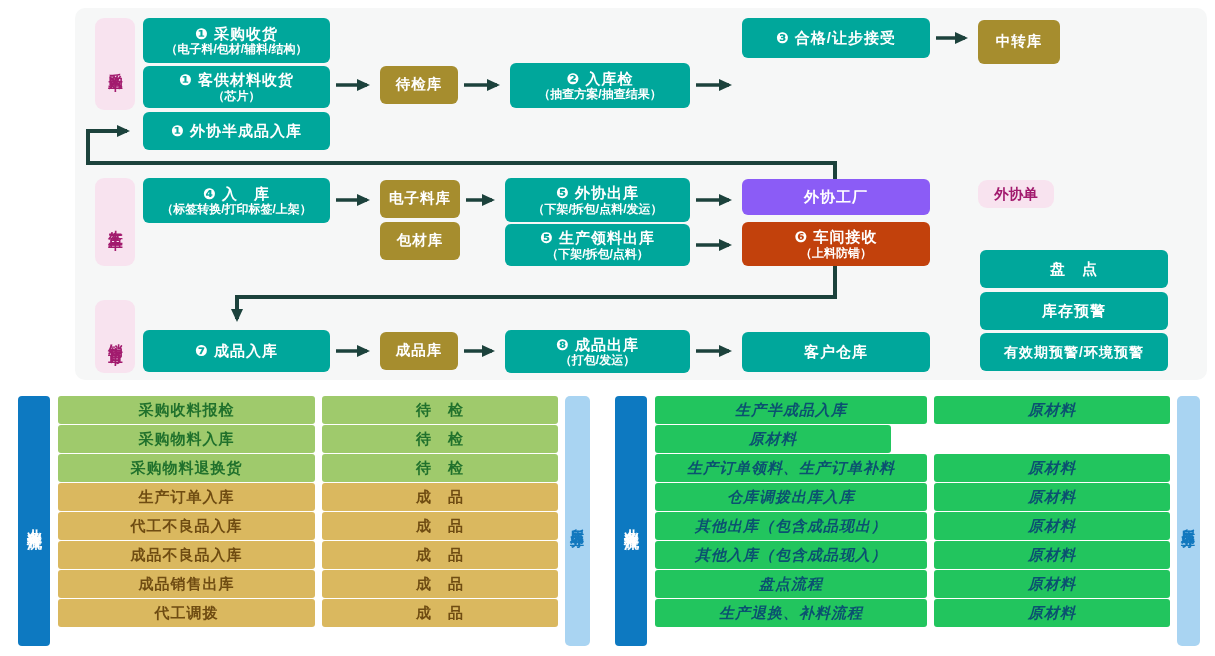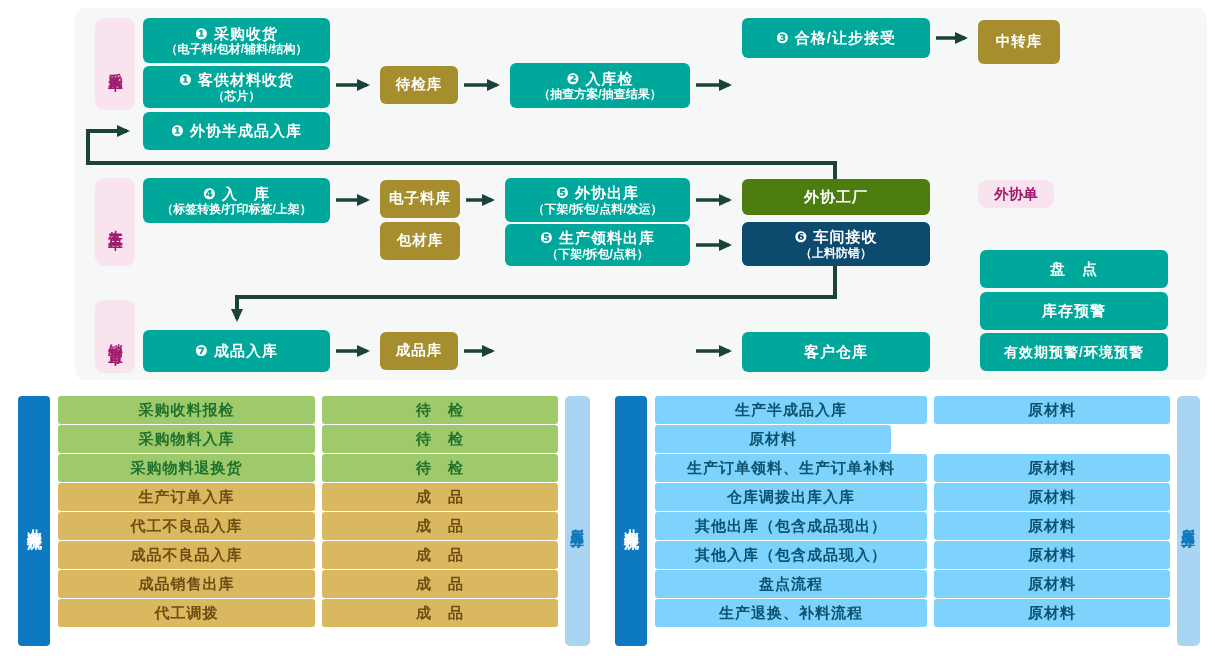--- a/index.html
+++ b/index.html
@@ -4,43 +4,43 @@
 <style>
   * { margin:0; padding:0; box-sizing:border-box; }
   html,body { width:1215px; height:656px; background:#ffffff; font-family:"Liberation Sans","DejaVu Sans",sans-serif; overflow:hidden; }
   #canvas { position:relative; width:1215px; height:656px; }
   #flow-panel { position:absolute; left:75px; top:8px; width:1132px; height:372px; background:#f6f7f7; border-radius:10px; }
 
   .box { position:absolute; display:flex; flex-direction:column; align-items:center; justify-content:center;
          border-radius:6px; color:#fff; font-weight:bold; text-align:center; line-height:1.18; }
   .teal   { background:#00a79b; }
   .gold   { background:#a68d2e; }
-  .gray   { background:#4d7c0f; }
-  .orange { background:#0c4a6e;text-align:center; }
+  .gray   { background:#8b5cf6; }
+  .orange { background:#c2410c;text-align:center; }
   .box .t { font-size:15px; letter-spacing:1px; }
   .box .s { font-size:12px; letter-spacing:0; }
   .gold .t { font-size:14.5px; }
 
   .lane { position:absolute; background:#f8e3ef; border-radius:9px; display:flex; align-items:center; justify-content:center;
           color:#a21b6e; font-weight:bold; font-size:14.5px; }
   .vert { writing-mode:vertical-rl; text-orientation:upright; letter-spacing:2px; }
 
   #arrows { position:absolute; left:0; top:0; width:1215px; height:656px; pointer-events:none; }
 
   .side-bar { position:absolute; width:32px; height:250px; background:#0d79c1; border-radius:4px;
               display:flex; align-items:center; justify-content:center; color:#fff; font-weight:bold; font-size:15px; }
   .belong-bar { position:absolute; height:250px; background:#a9d4f2; border-radius:5px;
               display:flex; align-items:center; justify-content:center; color:#1278be; font-weight:bold; font-size:14px; }
   .tbl { position:absolute; display:flex; flex-direction:column; gap:1px; }
   .trow { display:flex; gap:7px; }
   .cell { height:28px; border-radius:3px; display:flex; align-items:center; justify-content:center;
           font-weight:bold; font-size:15px; letter-spacing:1px; }
   .green { background:#9fca6c; color:#20712c; }
   .tan   { background:#dab85f; color:#6f4c12; }
-  .cyan  { background:#7dd3fc; color:#0b5170; }
+  .cyan  { background:#22c55e; color:#0b5170;font-style:italic; }
   .lt-name { width:257px; } .lt-cat { width:236px; }
   .rt-name { width:272px; } .rt-cat { width:236px; }
 </style>
 </head>
 <body>
 
 <div id="canvas">
   <div id="flow-panel"></div>
 
   <div class="lane vert" style="left:95px;top:18px;width:40px;height:92px">采购单</div>
@@ -106,20 +106,24 @@
   </div>
   <div class="box teal" style="left:980px;top:333px;width:188px;height:38px">
     <span class="t" style="font-size:14px">有效期预警/环境预警</span>
   </div>
 
   <div class="box teal" style="left:143px;top:330px;width:187px;height:42px">
     <span class="t">❼ 成品入库</span>
   </div>
   <div class="box gold" style="left:380px;top:332px;width:78px;height:38px">
     <span class="t">成品库</span>
+  </div>
+  <div class="box teal" style="left:505px;top:330px;width:185px;height:43px">
+    <span class="t">❽ 成品出库</span>
+    <span class="s">（打包/发运）</span>
   </div>
   <div class="box teal" style="left:742px;top:332px;width:188px;height:40px">
     <span class="t">客户仓库</span>
   </div>
 
   <svg id="arrows" viewBox="0 0 1215 656">
     <defs>
       <marker id="ah" markerUnits="userSpaceOnUse" markerWidth="14" markerHeight="12" refX="10" refY="6" orient="auto">
         <path d="M0,0 L13,6 L0,12 Z" fill="#1c423c"></path>
       </marker>

